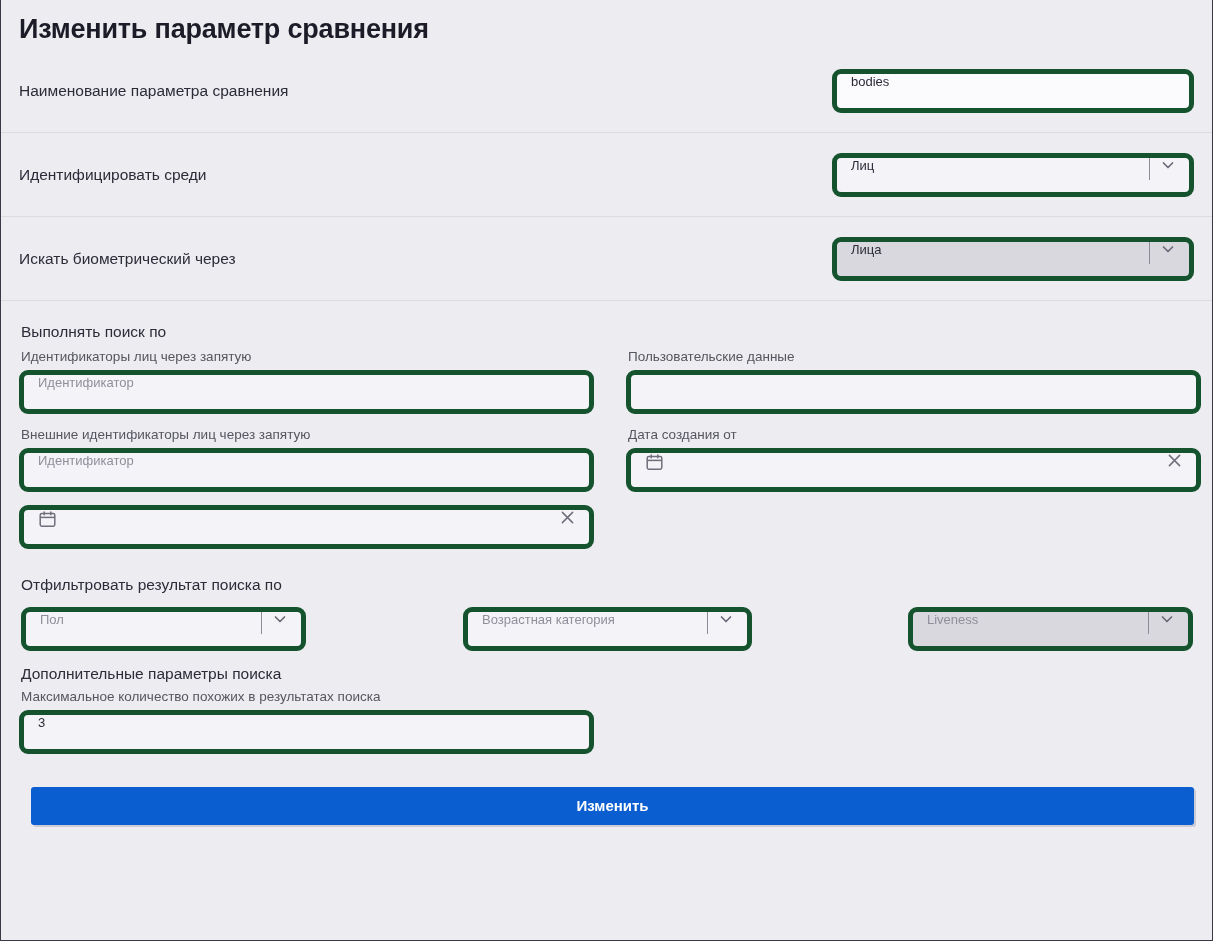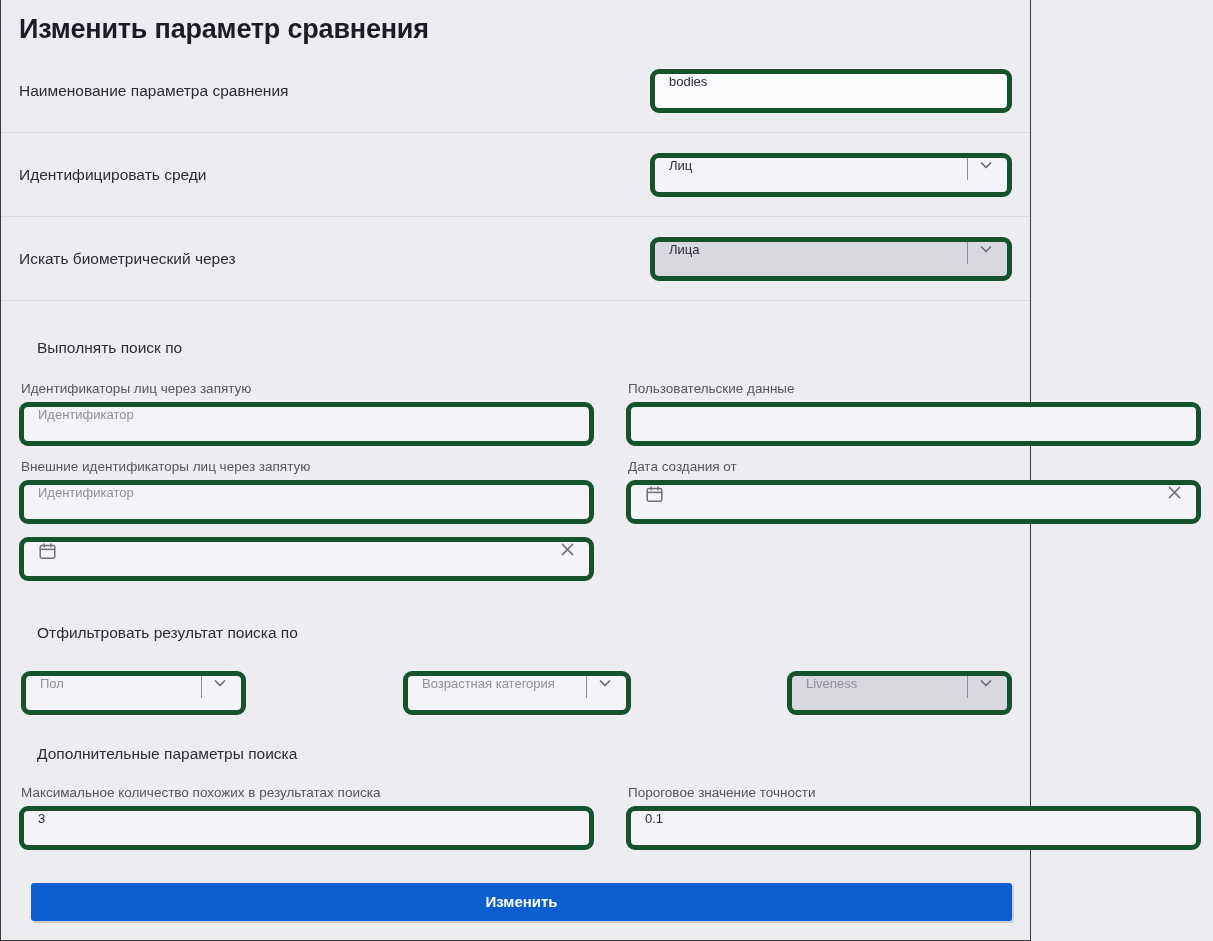--- a/index.html
+++ b/index.html
@@ -9,21 +9,21 @@
   }
   body {
     width: 1213px;
     height: 941px;
     font-family: "Liberation Sans", "DejaVu Sans", sans-serif;
     color: #21222c;
     overflow: hidden;
   }
   .page {
     position: relative;
-    width: 1031px;
+    width: 1213px;
     height: 941px;
     box-sizing: border-box;
     background: #edecf1;
     border-left: 1px solid #3a3a46;
     border-right: 1px solid #3a3a46;
     border-bottom: 1px solid #3a3a46;
     padding: 0;
   }
   .page-title {
     font-size: 27px;
@@ -84,21 +84,21 @@
     flex: none;
     display: block;
   }
   .chev svg { display: block; }
 
   
   .section { padding: 0 18px; }
   .section-title {
     font-size: 15.5px;
     color: #2b2c38;
-    margin: 16px;
+    margin: 0;
     padding: 22px 0 8px 2px;
   }
   .section-title.tight { padding: 14px 0 6px 2px; }
   .grid2 {
     display: grid;
     grid-template-columns: 575px 575px;
     column-gap: 32px;
     row-gap: 0px;
   }
   .fgroup { padding-bottom: 13px; }
@@ -317,26 +317,20 @@
     <p class="section-title tight">Дополнительные параметры поиска</p>
     <div class="grid2">
 
       <div class="fgroup">
         <span class="lbl">Максимальное количество похожих в результатах поиска</span>
         <div class="field">
           <span class="txt val">3</span>
         </div>
       </div>
 
-      <div class="fgroup">
-        <span class="lbl">Пороговое значение точности</span>
-        <div class="field">
-          <span class="txt val">0.1</span>
-        </div>
-      </div>
 
     </div>
   </div>
 
   <div class="submit-wrap">
     <button class="submit-btn">Изменить</button>
   </div>
 
 </div>
 

